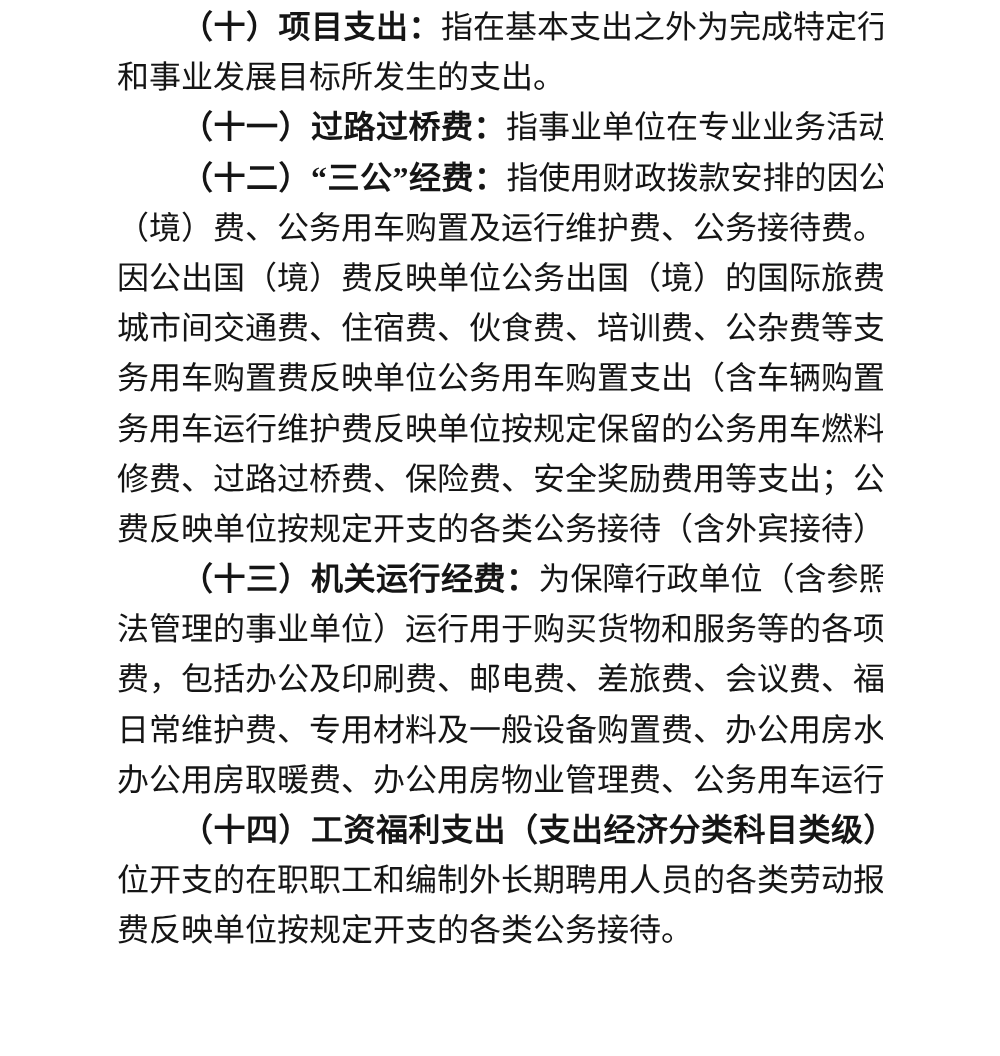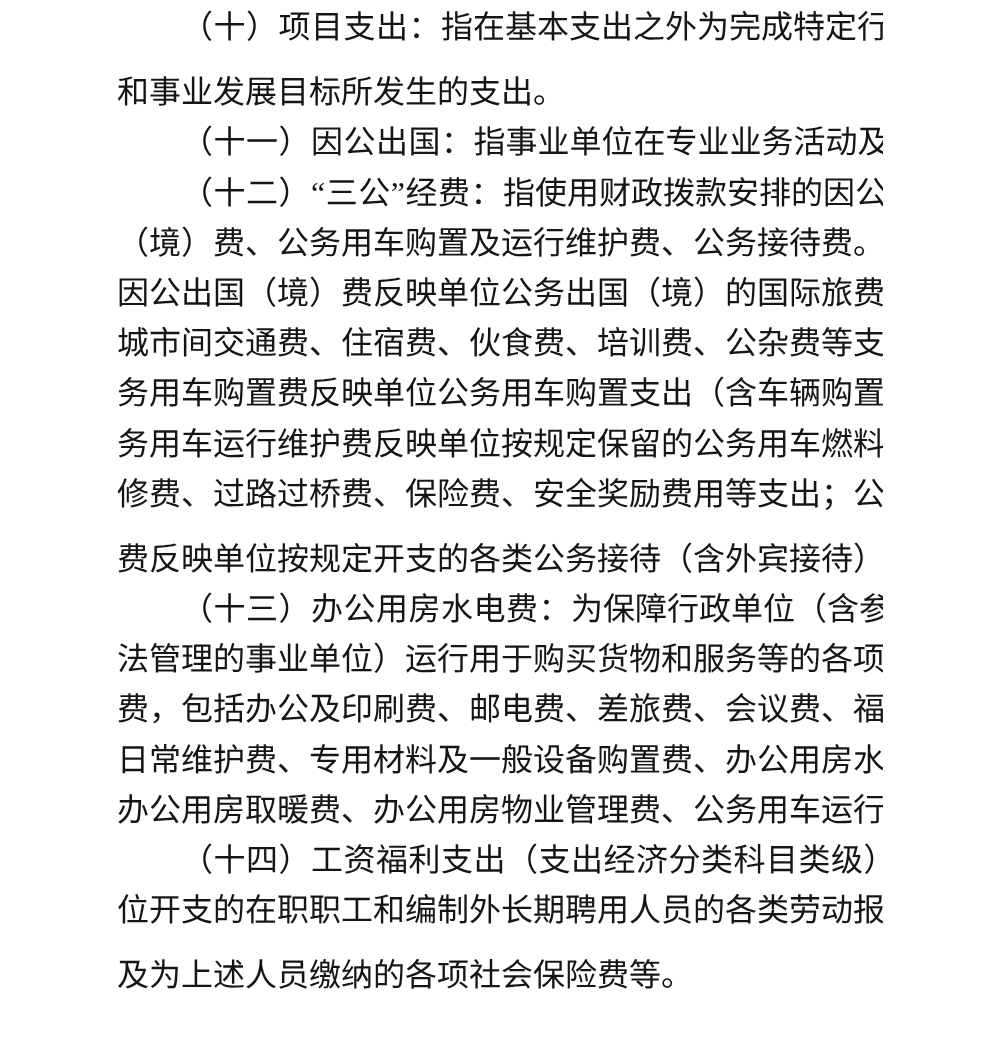--- a/index.html
+++ b/index.html
@@ -27,62 +27,61 @@
     line-height: 50.2px;
     height: 50.2px;
     white-space: nowrap;
     text-align: justify;
     text-align-last: justify;
     overflow: hidden;
   }
   .line.last {
     text-align: left;
     text-align-last: auto;
-    margin-top: 15px;
   }
   .line.first {
     text-indent: 64px;
   }
   .line b {
-    font-weight: 400;
+    font-weight: 700;
     letter-spacing: 0.5px;
   }
 </style>
 </head>
 <body>
 
 <div class="page">
 
   <div class="para">
     <div class="line first"><b>（十）项目支出：</b><span>指在基本支出之外为完成特定行政任务</span></div>
     <div class="line last"><span>和事业发展目标所发生的支出。</span></div>
   </div>
 
   <div class="para">
-    <div class="line first"><b>（十一）因公出国：</b><span>指事业单位在专业业务活动及其辅助</span></div>
+    <div class="line first"><b>（十一）过路过桥费：</b><span>指事业单位在专业业务活动及其辅助</span></div>
   </div>
 
   <div class="para">
     <div class="line first"><b>（十二）“三公”经费：</b><span>指使用财政拨款安排的因公出国</span></div>
     <div class="line"><span>（境）费、公务用车购置及运行维护费、公务接待费。其中，</span></div>
     <div class="line"><span>因公出国（境）费反映单位公务出国（境）的国际旅费、国外</span></div>
     <div class="line"><span>城市间交通费、住宿费、伙食费、培训费、公杂费等支出；公</span></div>
     <div class="line"><span>务用车购置费反映单位公务用车购置支出（含车辆购置税）；公</span></div>
     <div class="line"><span>务用车运行维护费反映单位按规定保留的公务用车燃料费、维</span></div>
     <div class="line"><span>修费、过路过桥费、保险费、安全奖励费用等支出；公务接待</span></div>
     <div class="line last"><span>费反映单位按规定开支的各类公务接待（含外宾接待）支出。</span></div>
   </div>
 
   <div class="para">
-    <div class="line first"><b>（十三）办公用房水电费：</b><span>为保障行政单位（含参照公务员</span></div>
+    <div class="line first"><b>（十三）机关运行经费：</b><span>为保障行政单位（含参照公务员</span></div>
     <div class="line"><span>法管理的事业单位）运行用于购买货物和服务等的各项公用经</span></div>
     <div class="line"><span>费，包括办公及印刷费、邮电费、差旅费、会议费、福利费、</span></div>
     <div class="line"><span>日常维护费、专用材料及一般设备购置费、办公用房水电费、</span></div>
     <div class="line"><span>办公用房取暖费、办公用房物业管理费、公务用车运行维护费</span></div>
   </div>
 
   <div class="para">
     <div class="line first"><b>（十四）工资福利支出（支出经济分类科目类级）：</b></div>
     <div class="line"><span>位开支的在职职工和编制外长期聘用人员的各类劳动报酬，以</span></div>
-    <div class="line last"><span>及为上述人员缴纳的各项社会保险费等。</span></div>
+    <div class="line last"><span>费反映单位按规定开支的各类公务接待。</span></div>
   </div>
 
 </div>
 
 </body></html>

